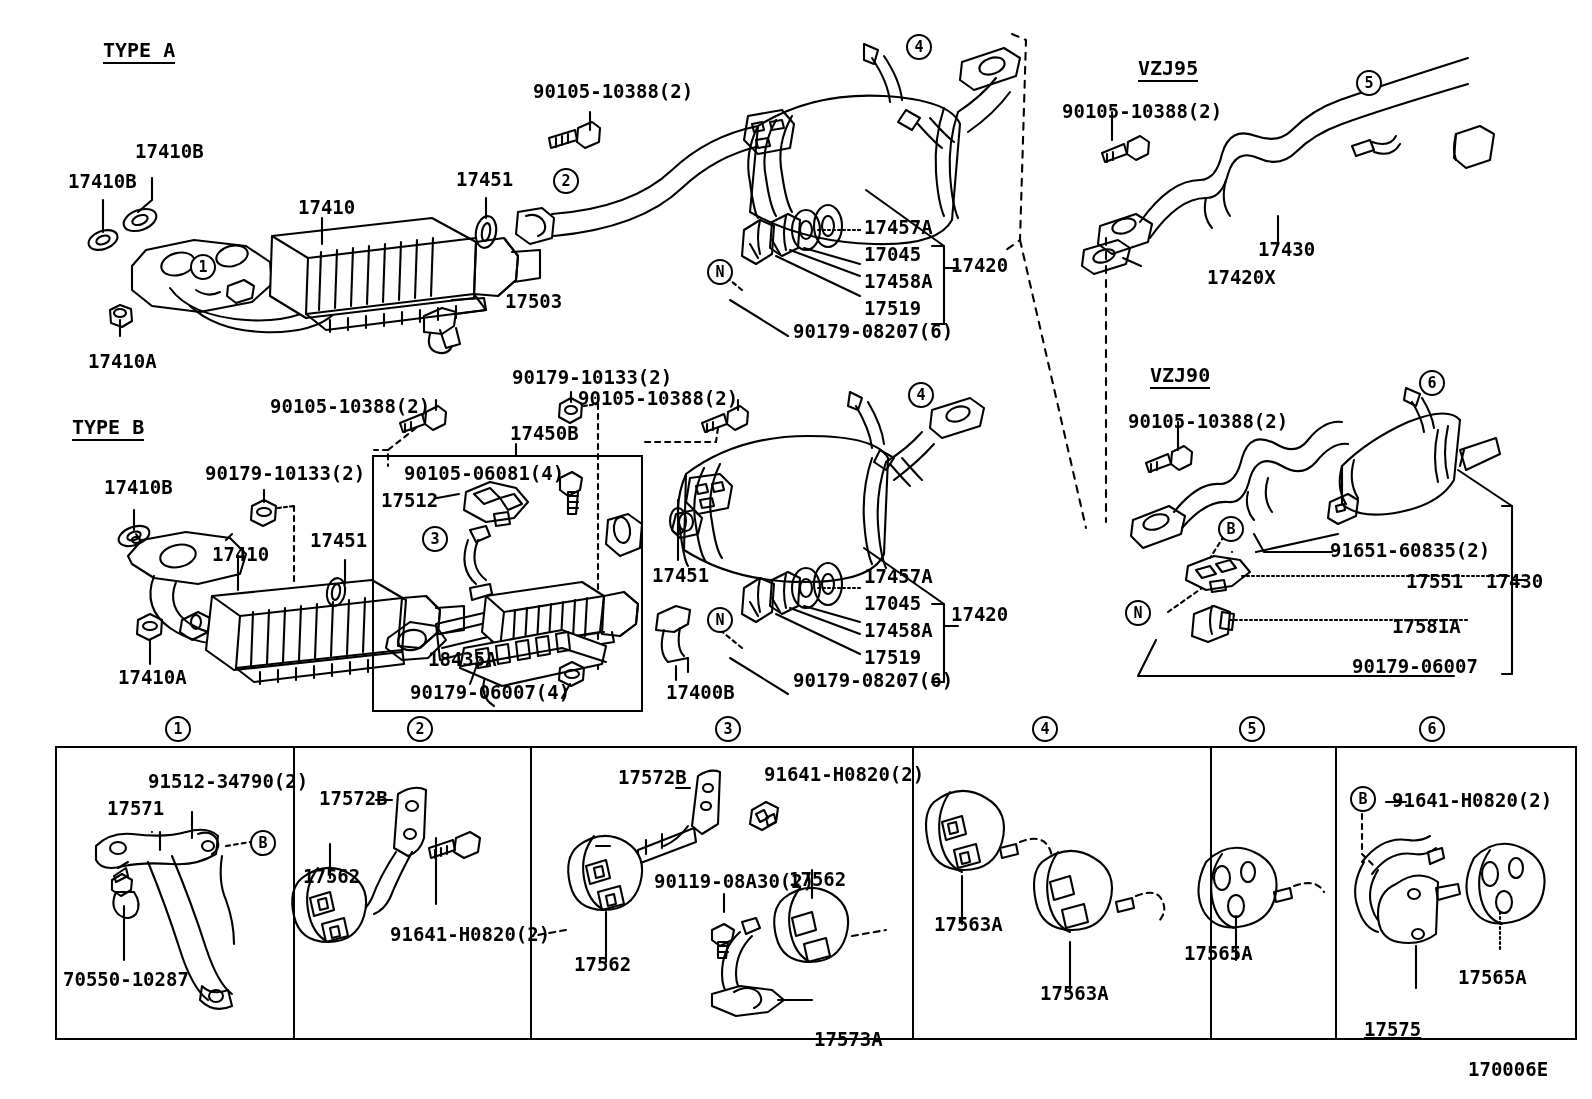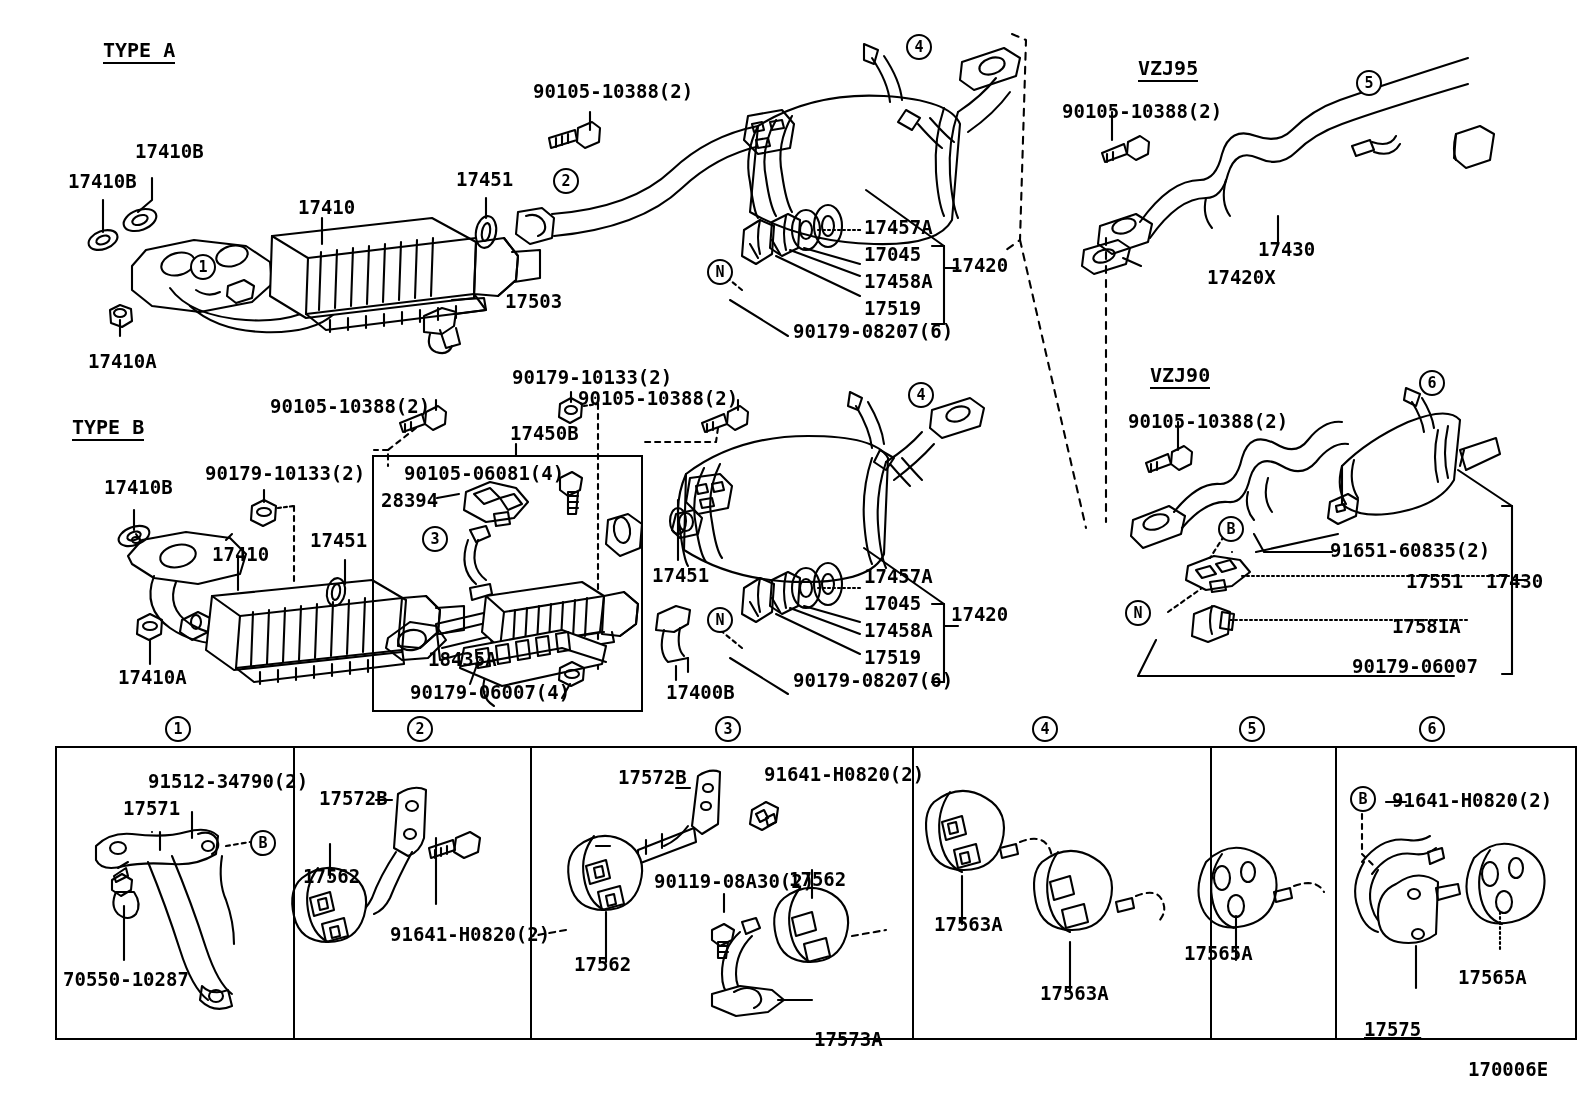--- a/index.html
+++ b/index.html
@@ -550,21 +550,21 @@
   <div class="lbl" style="left:104px;top:478px;">17410B</div>
   <div class="lbl" style="left:212px;top:545px;">17410</div>
   <div class="lbl" style="left:118px;top:668px;">17410A</div>
   <div class="lbl" style="left:310px;top:531px;">17451</div>
   <div class="lbl" style="left:205px;top:464px;">90179-10133(2)</div>
   <div class="lbl" style="left:512px;top:368px;">90179-10133(2)</div>
   <div class="lbl" style="left:270px;top:397px;">90105-10388(2)</div>
   <div class="lbl" style="left:578px;top:389px;">90105-10388(2)</div>
   <div class="lbl" style="left:481px;top:424px;margin-left:29px;">17450B</div>
   <div class="lbl" style="left:404px;top:464px;">90105-06081(4)</div>
-  <div class="lbl" style="left:381px;top:491px;">28394</div>
+  <div class="lbl" style="left:381px;top:491px;">17512</div>
   <div class="lbl" style="left:428px;top:650px;">18435A</div>
   <div class="lbl" style="left:410px;top:683px;">90179-06007(4)</div>
   <div class="lbl" style="left:652px;top:566px;">17451</div>
   <div class="lbl" style="left:666px;top:683px;">17400B</div>
   <div class="lbl" style="left:864px;top:567px;">17457A</div>
   <div class="lbl" style="left:864px;top:594px;">17045</div>
   <div class="lbl" style="left:864px;top:621px;">17458A</div>
   <div class="lbl" style="left:864px;top:648px;">17519</div>
   <div class="lbl" style="left:793px;top:671px;">90179-08207(6)</div>
   <div class="lbl" style="left:951px;top:605px;">17420</div>
@@ -597,21 +597,21 @@
   <div class="vline" style="left:1210px;top:746px;height:294px;"></div>
   <div class="vline" style="left:1335px;top:746px;height:294px;"></div>
 
   <div class="circ" style="left:165px;top:716px;">1</div>
   <div class="circ" style="left:407px;top:716px;">2</div>
   <div class="circ" style="left:715px;top:716px;">3</div>
   <div class="circ" style="left:1032px;top:716px;">4</div>
   <div class="circ" style="left:1239px;top:716px;">5</div>
   <div class="circ" style="left:1419px;top:716px;">6</div>
 
-  <div class="lbl" style="left:123px;top:799px;">17571</div>
+  <div class="lbl" style="left:107px;top:799px;">17571</div>
   <div class="lbl" style="left:148px;top:772px;">91512-34790(2)</div>
   <div class="lbl" style="left:63px;top:970px;">70550-10287</div>
   <div class="circ" style="left:250px;top:830px;">B</div>
 
   <div class="lbl" style="left:319px;top:789px;">17572B</div>
   <div class="lbl" style="left:303px;top:867px;">17562</div>
   <div class="lbl" style="left:390px;top:925px;">91641-H0820(2)</div>
 
   <div class="lbl" style="left:618px;top:768px;">17572B</div>
   <div class="lbl" style="left:764px;top:765px;">91641-H0820(2)</div>

